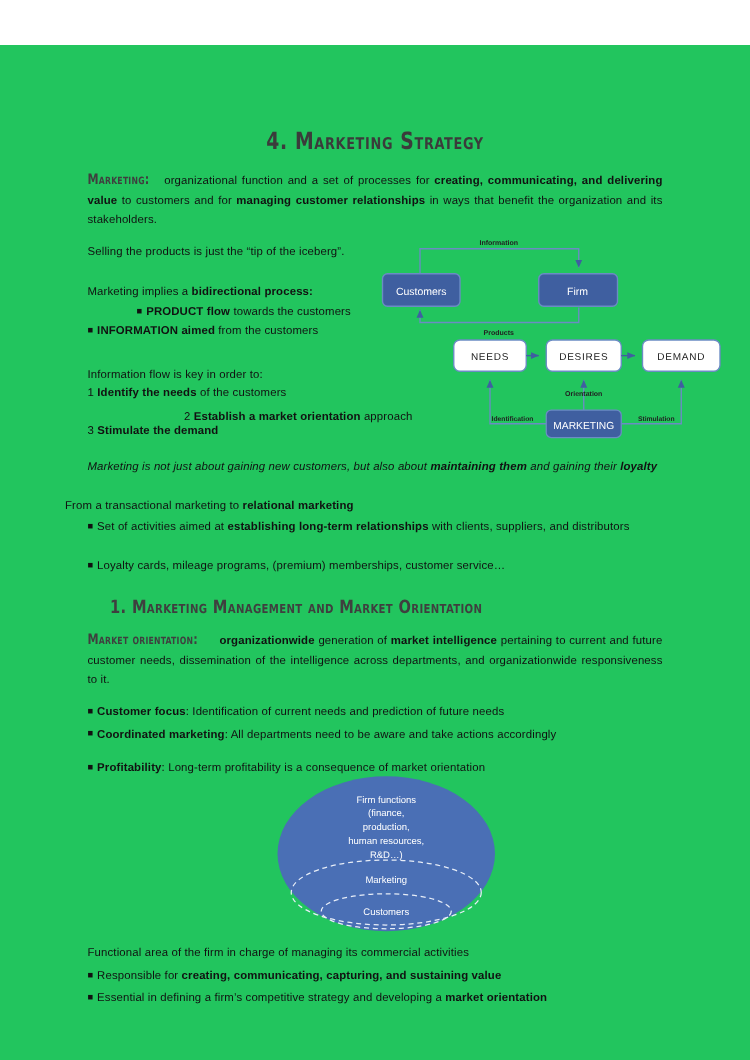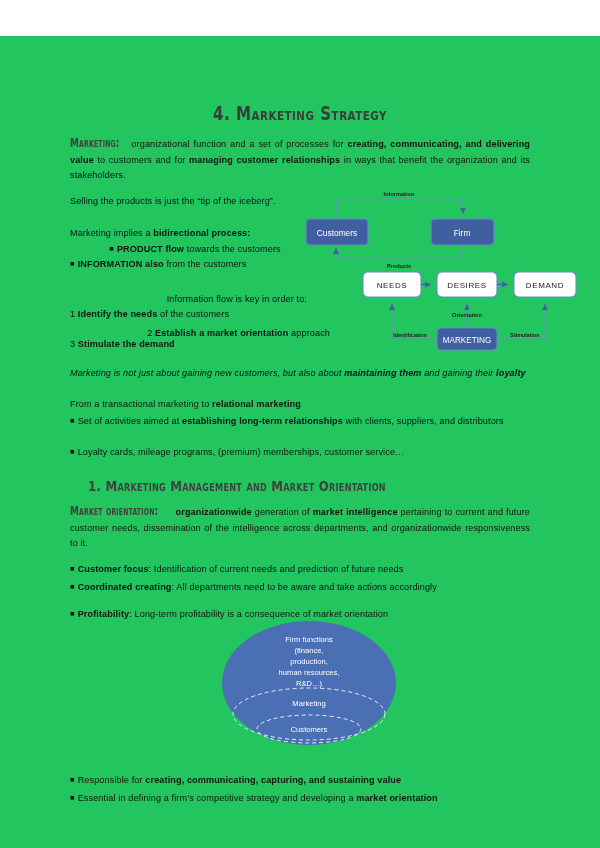--- a/index.html
+++ b/index.html
@@ -112,24 +112,24 @@
 
   <div class="tb" style="left:70px; top:158px; width:300px;">Selling the products is just the “tip of the iceberg”.</div>
 
   <div class="tb" style="left:70px; top:190px; width:250px;">
     <span>Marketing implies a </span><span class="b">bidirectional process:</span>
   </div>
   <div class="tb" style="left:70px; top:205px; width:250px;text-align:center;">
     <span class="bullet-sq">■</span><span class="b">PRODUCT flow</span><span> towards the customers</span>
   </div>
   <div class="tb" style="left:70px; top:220px; width:250px;">
-    <span class="bullet-sq">■</span><span class="b">INFORMATION also</span><span> from the customers</span>
-  </div>
-
-  <div class="tb" style="left:57px; top:256px; width:250px;text-align:right;">Information flow is key in order to:</div>
+    <span class="bullet-sq">■</span><span class="b">INFORMATION aimed</span><span> from the customers</span>
+  </div>
+
+  <div class="tb" style="left:70px; top:256px; width:250px;">Information flow is key in order to:</div>
 
   <div class="tb" style="left:70px; top:271px; width:260px;">
     <span>1</span>&nbsp;<span class="b">Identify the needs</span><span> of the customers</span>
   </div>
 
   <div class="tb" style="left:70px; top:290px; width:260px;text-align:right;">
     <span>2</span>&nbsp;<span class="b">Establish a </span><span class="b">market orientation</span><span> approach</span>
   </div>
 
   <div class="tb" style="left:70px; top:301px; width:260px;">
@@ -181,21 +181,21 @@
       <text x="110" y="149" font-family="Liberation Sans, sans-serif" font-size="5.4" font-weight="bold" fill="#222" text-anchor="middle">Identification</text>
       <text x="167" y="129" font-family="Liberation Sans, sans-serif" font-size="5.6" font-weight="bold" fill="#222" text-anchor="middle">Orientation</text>
       <text x="225" y="149" font-family="Liberation Sans, sans-serif" font-size="5.4" font-weight="bold" fill="#222" text-anchor="middle">Stimulation</text>
     </svg>
   </div>
 
   <div class="tb just" style="left:70px; top:330px; width:460px;font-style:italic;">
     <span>Marketing is not just about gaining new customers, but also about </span><span class="b">maintaining them</span><span> and gaining their </span><span class="b">loyalty</span>
   </div>
 
-  <div class="tb" style="left:70px; top:361px; width:460px;">
+  <div class="tb" style="left:52px; top:361px; width:460px;">
     <span>From a transactional marketing to </span><span class="b">relational marketing</span>
   </div>
 
   <div class="tb" style="left:70px; top:408px; width:460px;">
     <span class="bullet-sq">■</span><span>Loyalty cards, mileage programs, (premium) memberships, customer service…</span>
   </div>
 
   <div class="tb just" style="left:70px; top:377px; width:460px;">
     <span class="bullet-sq">■</span><span>Set of activities aimed at </span><span class="b">establishing long-term relationships</span><span> with clients, suppliers, and distributors</span>
   </div>
@@ -203,21 +203,21 @@
   <div class="section-title" style="top:442px;">1. Marketing Management and Market Orientation</div>
 
   <div class="tb just" style="left:70px; top:468px; width:460px;">
     <span class="lead-caps">Market orientation:</span><span class="b"> organizationwide</span><span> generation of </span><span class="b">market intelligence</span><span> pertaining to current and future customer needs, dissemination of the intelligence across departments, and organizationwide responsiveness to it.</span>
   </div>
 
   <div class="tb" style="left:70px; top:525px; width:460px;">
     <span class="bullet-sq">■</span><span class="b">Customer focus</span><span>: Identification of current needs and prediction of future needs</span>
   </div>
   <div class="tb" style="left:70px; top:543px; width:460px;">
-    <span class="bullet-sq">■</span><span class="b">Coordinated creating</span><span>: All departments need to be aware and take actions accordingly</span>
+    <span class="bullet-sq">■</span><span class="b">Coordinated marketing</span><span>: All departments need to be aware and take actions accordingly</span>
   </div>
   <div class="tb" style="left:70px; top:570px; width:460px;">
     <span class="bullet-sq">■</span><span class="b">Profitability</span><span>: Long-term profitability is a consequence of market orientation</span>
   </div>
 
   <div class="ellipse-wrap">
     <svg width="176" height="126" viewBox="0 0 176 126" xmlns="http://www.w3.org/2000/svg">
       <ellipse cx="88" cy="63" rx="87" ry="62" fill="#4A6FB5"></ellipse>
       <ellipse cx="88" cy="94" rx="76" ry="26" fill="none" stroke="#E8EEF8" stroke-width="1" stroke-dasharray="4 3"></ellipse>
       <ellipse cx="88" cy="109" rx="52" ry="14" fill="none" stroke="#E8EEF8" stroke-width="1" stroke-dasharray="4 3"></ellipse>
@@ -226,20 +226,21 @@
       <text x="88" y="33" font-family="Liberation Sans, sans-serif" font-size="7.6" fill="#FFFFFF" text-anchor="middle">(finance,</text>
       <text x="88" y="44" font-family="Liberation Sans, sans-serif" font-size="7.6" fill="#FFFFFF" text-anchor="middle">production,</text>
       <text x="88" y="55" font-family="Liberation Sans, sans-serif" font-size="7.6" fill="#FFFFFF" text-anchor="middle">human resources,</text>
       <text x="88" y="66" font-family="Liberation Sans, sans-serif" font-size="7.6" fill="#FFFFFF" text-anchor="middle">R&amp;D…)</text>
 
       <text x="88" y="86" font-family="Liberation Sans, sans-serif" font-size="7.6" fill="#FFFFFF" text-anchor="middle">Marketing</text>
       <text x="88" y="112" font-family="Liberation Sans, sans-serif" font-size="7.6" fill="#FFFFFF" text-anchor="middle">Customers</text>
     </svg>
   </div>
 
+  <div class="tb" style="left:70px; top:719px; width:460px;">Functional area of the firm in charge of managing its commercial activities</div>
 
   <div class="tb" style="left:70px; top:736px; width:460px;">
     <span class="bullet-sq">■</span><span>Responsible for </span><span class="b">creating, communicating, capturing, and sustaining value</span>
   </div>
   <div class="tb" style="left:70px; top:754px; width:460px;">
     <span class="bullet-sq">■</span><span>Essential in defining a firm’s competitive strategy and developing a </span><span class="b">market orientation</span>
   </div>
 
 </div>
 

